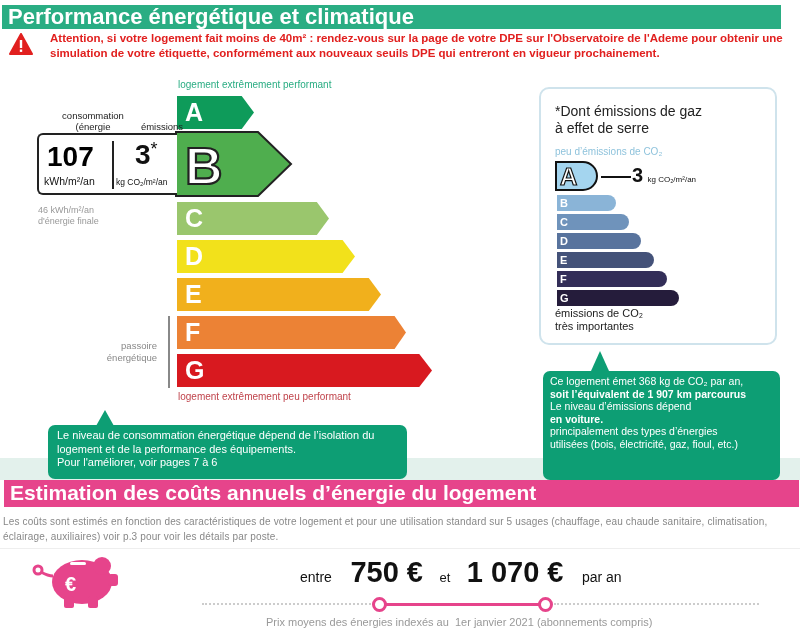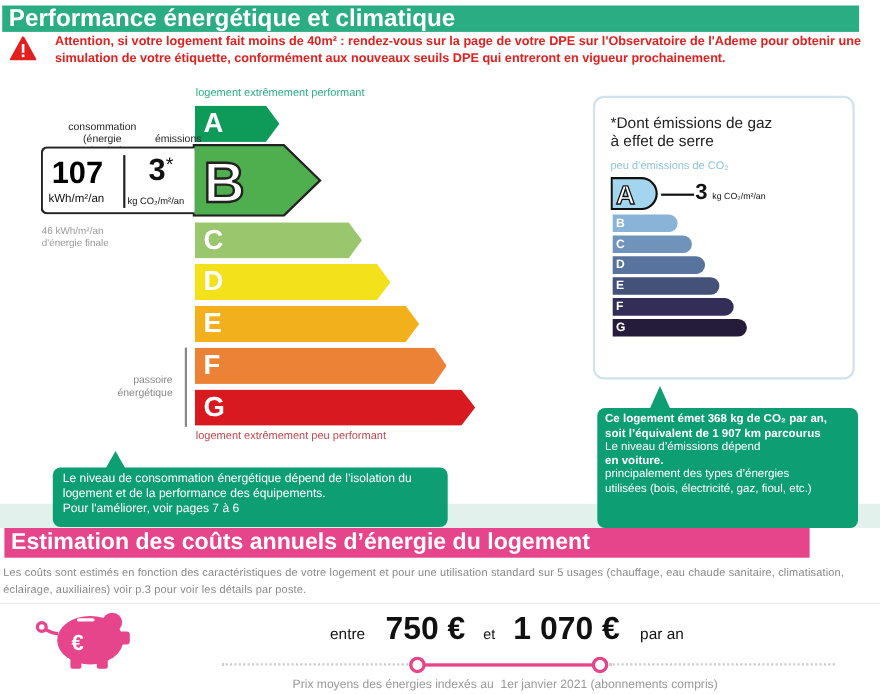--- a/index.html
+++ b/index.html
@@ -16,21 +16,21 @@
   .cons-box { left: 37px; top: 133px; width: 140px; height: 62px; border: 2px solid #222; border-right: none; border-radius: 6px 0 0 6px; background: #fff; }
   .cons-lbl { font-size: 9.5px; color: #222; text-align: center; margin-left: 20px; }
   .passoire { left: 95px; top: 340px; font-size: 9.5px; color: #888; text-align: right; width: 62px; line-height: 12px; }
   .passoire-line { left: 168px; top: 316px; width: 2px; height: 72px; background: #888; }
   .final { left: 38px; top: 205px; font-size: 9px; color: #999; line-height: 11px; }
   .bubble { background: #0d9e74; color: #fff; border-radius: 7px; }
   .ges-box { left: 539px; top: 87px; width: 238px; height: 258px; border: 2px solid #cfe3ec; border-radius: 10px; background: #fff; }
   .gbar { position: absolute; left: 16px; height: 16px; border-radius: 0 9px 9px 0; }
   .gbar span { position: absolute; left: 3px; top: 0; font-size: 11px; font-weight: bold; color: #fff; line-height: 16px; }
   .band { left: 0; top: 458px; width: 800px; height: 22px; background: #e3f1ec; }
-  .cost-bar { left: 4px; top: 480px; width: 732px; height: 27px; background: #e6448b; }
+  .cost-bar { left: 4px; top: 480px; width: 795px; height: 27px; background: #e6448b; }
   .cost-bar span { position: absolute; left: 6px; top: 1px; font-size: 21px; font-weight: bold; color: #fff; white-space: nowrap; }
   .cost-desc { left: 3px; top: 514px; width: 795px; font-size: 10px; color: #888; line-height: 15px; letter-spacing: 0.15px; }
   .sep { left: 0; top: 548px; width: 800px; height: 1px; background: #eee; }
 </style>
 </head>
 <body>
 
 <div class="abs title-bar">
   <span>Performance énergétique et climatique</span>
 </div>
@@ -140,25 +140,29 @@
   <div class="gbar" style="top:163px;width:97px;background:#445279;">
       <span>E</span>
     </div>
   <div class="gbar" style="top:182px;width:110px;background:#332e58;">
       <span>F</span>
     </div>
   <div class="gbar" style="top:201px;width:122px;background:#251c3b;">
       <span>G</span>
     </div>
 
+  <div class="abs" style="left:14px;top:218px;font-size:11px;color:#222;line-height:13px;">
+    <div>émissions de CO₂</div>
+    <div>très importantes</div>
+  </div>
 </div>
 
 <div class="abs" style="left:591px;top:351px;width:0;height:0;border-left:9px solid transparent;border-right:9px solid transparent;border-bottom:20px solid #0d9e74;"></div>
 <div class="abs bubble" style="left:543px;top:371px;width:237px;height:109px;padding:4px 7px;font-size:10.5px;line-height:12.5px;">
-  <div style="font-weight:bold;">Ce logement émet 368 kg de CO₂ par an,</div>
+  <div style="font-weight:normal;">Ce logement émet 368 kg de CO₂ par an,</div>
   <div style="font-weight:bold;">soit l’équivalent de 1 907 km parcourus</div>
   <div>Le niveau d’émissions dépend</div>
   <div style="font-weight:bold;">en voiture.</div>
   <div>principalement des types d’énergies</div>
   <div>utilisées (bois, électricité, gaz, fioul, etc.)</div>
 </div>
 
 <div class="abs cost-bar">
   <span>Estimation des coûts annuels d’énergie du logement</span>
 </div>

